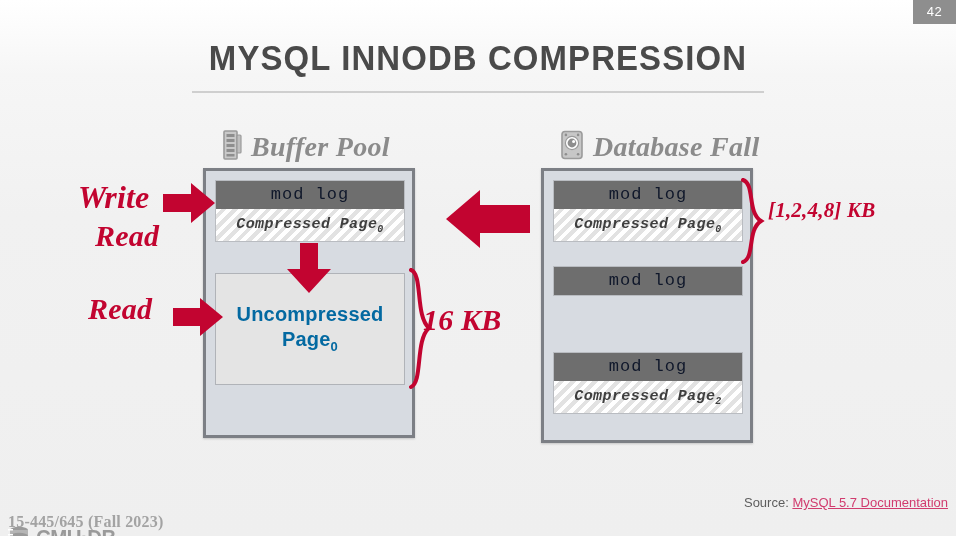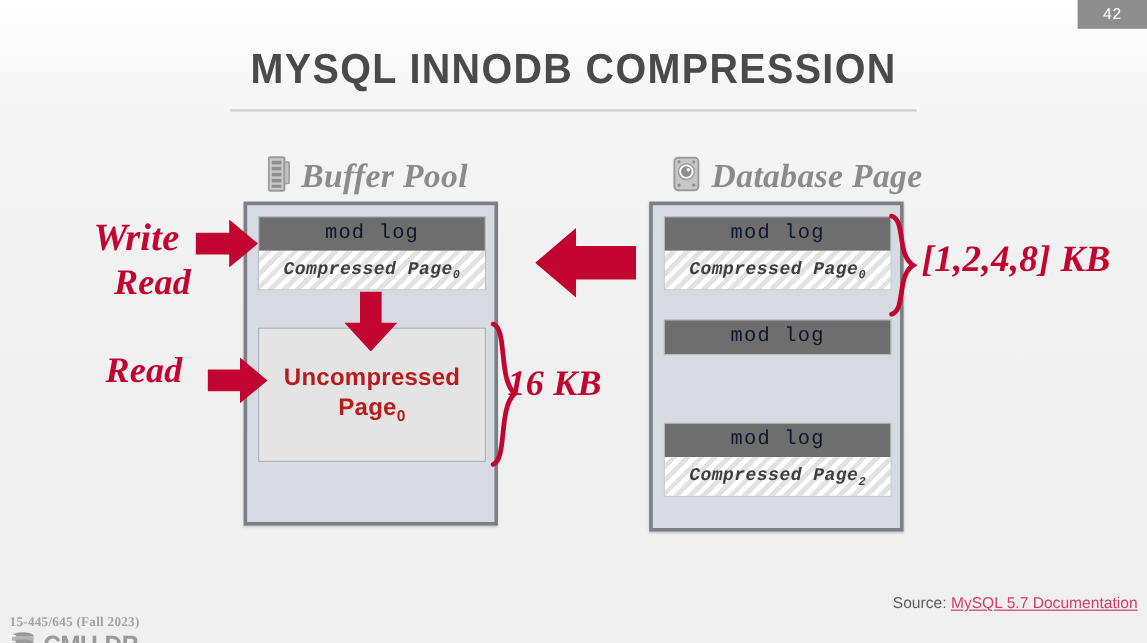--- a/index.html
+++ b/index.html
@@ -6,21 +6,21 @@
   body{
     width:956px;height:536px;overflow:hidden;position:relative;
     background:linear-gradient(180deg,#ffffff 0%,#f6f6f6 14%,#f1f1f1 40%,#efefef 100%);
     font-family:"Liberation Sans",sans-serif;
     -webkit-font-smoothing:antialiased;
   }
   .slide{position:absolute;inset:0;}
 
   
   #page-badge{
-    position:absolute;top:0;right:0;width:58px;height:24px;
+    position:absolute;top:0;right:0;width:43px;height:24px;
     background:#8e8e8e;color:#ffffff;
     font-size:13px;line-height:24px;text-align:center;
     letter-spacing:.5px;
   }
 
   
   #title{
     position:absolute;top:38px;left:0;width:956px;text-align:center;
     font-family:"Liberation Sans",sans-serif;
     font-weight:bold;font-size:35px;letter-spacing:1.2px;
@@ -76,21 +76,21 @@
   .cpage sub{font-size:10px;font-style:italic;}
 
   
   #bp-block{left:215px;top:180px;width:190px;}
   
   #uncompressed{
     position:absolute;left:215px;top:273px;width:190px;height:112px;
     box-sizing:border-box;border:1px solid #b0b3b8;background:#e4e4e4;
     display:flex;align-items:center;justify-content:center;text-align:center;
     font-family:"Liberation Sans",sans-serif;font-weight:bold;font-size:20px;
-    color:#b91c1c;line-height:1.25;letter-spacing:.2px;
+    color:#0369a1;line-height:1.25;letter-spacing:.2px;
   }
   #uncompressed sub{font-size:13px;font-weight:bold;}
 
   
   #df-block0{left:553px;top:180px;width:190px;}
   #df-block1{left:553px;top:266px;width:190px;}
   #df-block2{left:553px;top:352px;width:190px;}
 
   
   .arrow{position:absolute;}
@@ -99,34 +99,34 @@
   .redlbl{
     position:absolute;
     font-family:"Liberation Serif",serif;
     font-style:italic;font-weight:bold;color:#c20430;
     letter-spacing:.2px;
   }
   #lbl-write{left:78px;top:179px;font-size:32px;}
   #lbl-read1{left:95px;top:219px;font-size:30px;}
   #lbl-read2{left:88px;top:292px;font-size:30px;}
   #lbl-16kb{left:423px;top:303px;font-size:30px;}
-  #lbl-kbrange{left:768px;top:198px;font-size:31px;}
+  #lbl-kbrange{left:768px;top:198px;font-size:21px;}
 
   
   .brace{position:absolute;}
 
   
   #logo{position:absolute;left:8px;top:487px;display:flex;align-items:center;gap:3px;margin-top:38px;}
   #logo-text{
     font-family:"Liberation Sans",sans-serif;font-weight:bold;font-size:22px;
     color:#9a9a9a;letter-spacing:-.6px;transform:scaleX(.93);
   }
   #course{
     position:absolute;left:8px;top:513px;
-    font-family:"Liberation Serif",serif;font-weight:bold;font-size:11px;
+    font-family:"Liberation Serif",serif;font-weight:bold;font-size:16px;
     color:#a3a3a3;letter-spacing:.2px;
   }
   #source{
     position:absolute;right:8px;top:495px;
     font-family:"Liberation Sans",sans-serif;font-size:13px;color:#5d5d5d;
   }
   #source a{color:#d13b6e;text-decoration:underline;}
 </style>
 </head>
 <body>
@@ -175,21 +175,21 @@
         <rect x="2" y="1.5" width="20" height="27" rx="3" fill="#c7c7c7" stroke="#9b9b9b" stroke-width="1.6"></rect>
         <circle cx="12" cy="13" r="6.6" fill="#ffffff" stroke="#9b9b9b" stroke-width="1.2"></circle>
         <circle cx="12" cy="13" r="4.4" fill="#8e8e8e"></circle>
         <circle cx="13.6" cy="11.4" r="1.5" fill="#ffffff"></circle>
         <rect x="4.6" y="3.6" width="2.6" height="2.6" rx="1.3" fill="#8e8e8e"></rect>
         <rect x="16.8" y="3.6" width="2.6" height="2.6" rx="1.3" fill="#8e8e8e"></rect>
         <rect x="4.6" y="23" width="2.6" height="2.6" rx="1.3" fill="#8e8e8e"></rect>
         <rect x="16.8" y="23" width="2.6" height="2.6" rx="1.3" fill="#8e8e8e"></rect>
       </svg>
     </span>
-    <span class="lbl">Database Page</span>
+    <span class="lbl">Database Fall</span>
   </div>
 
   <div class="panel" id="database-file"></div>
 
   <div class="pageblock" id="df-block0">
     <div class="modlog">mod log</div>
     <div class="cpage">
       <span>Compressed Page</span><sub>0</sub>
     </div>
   </div>

